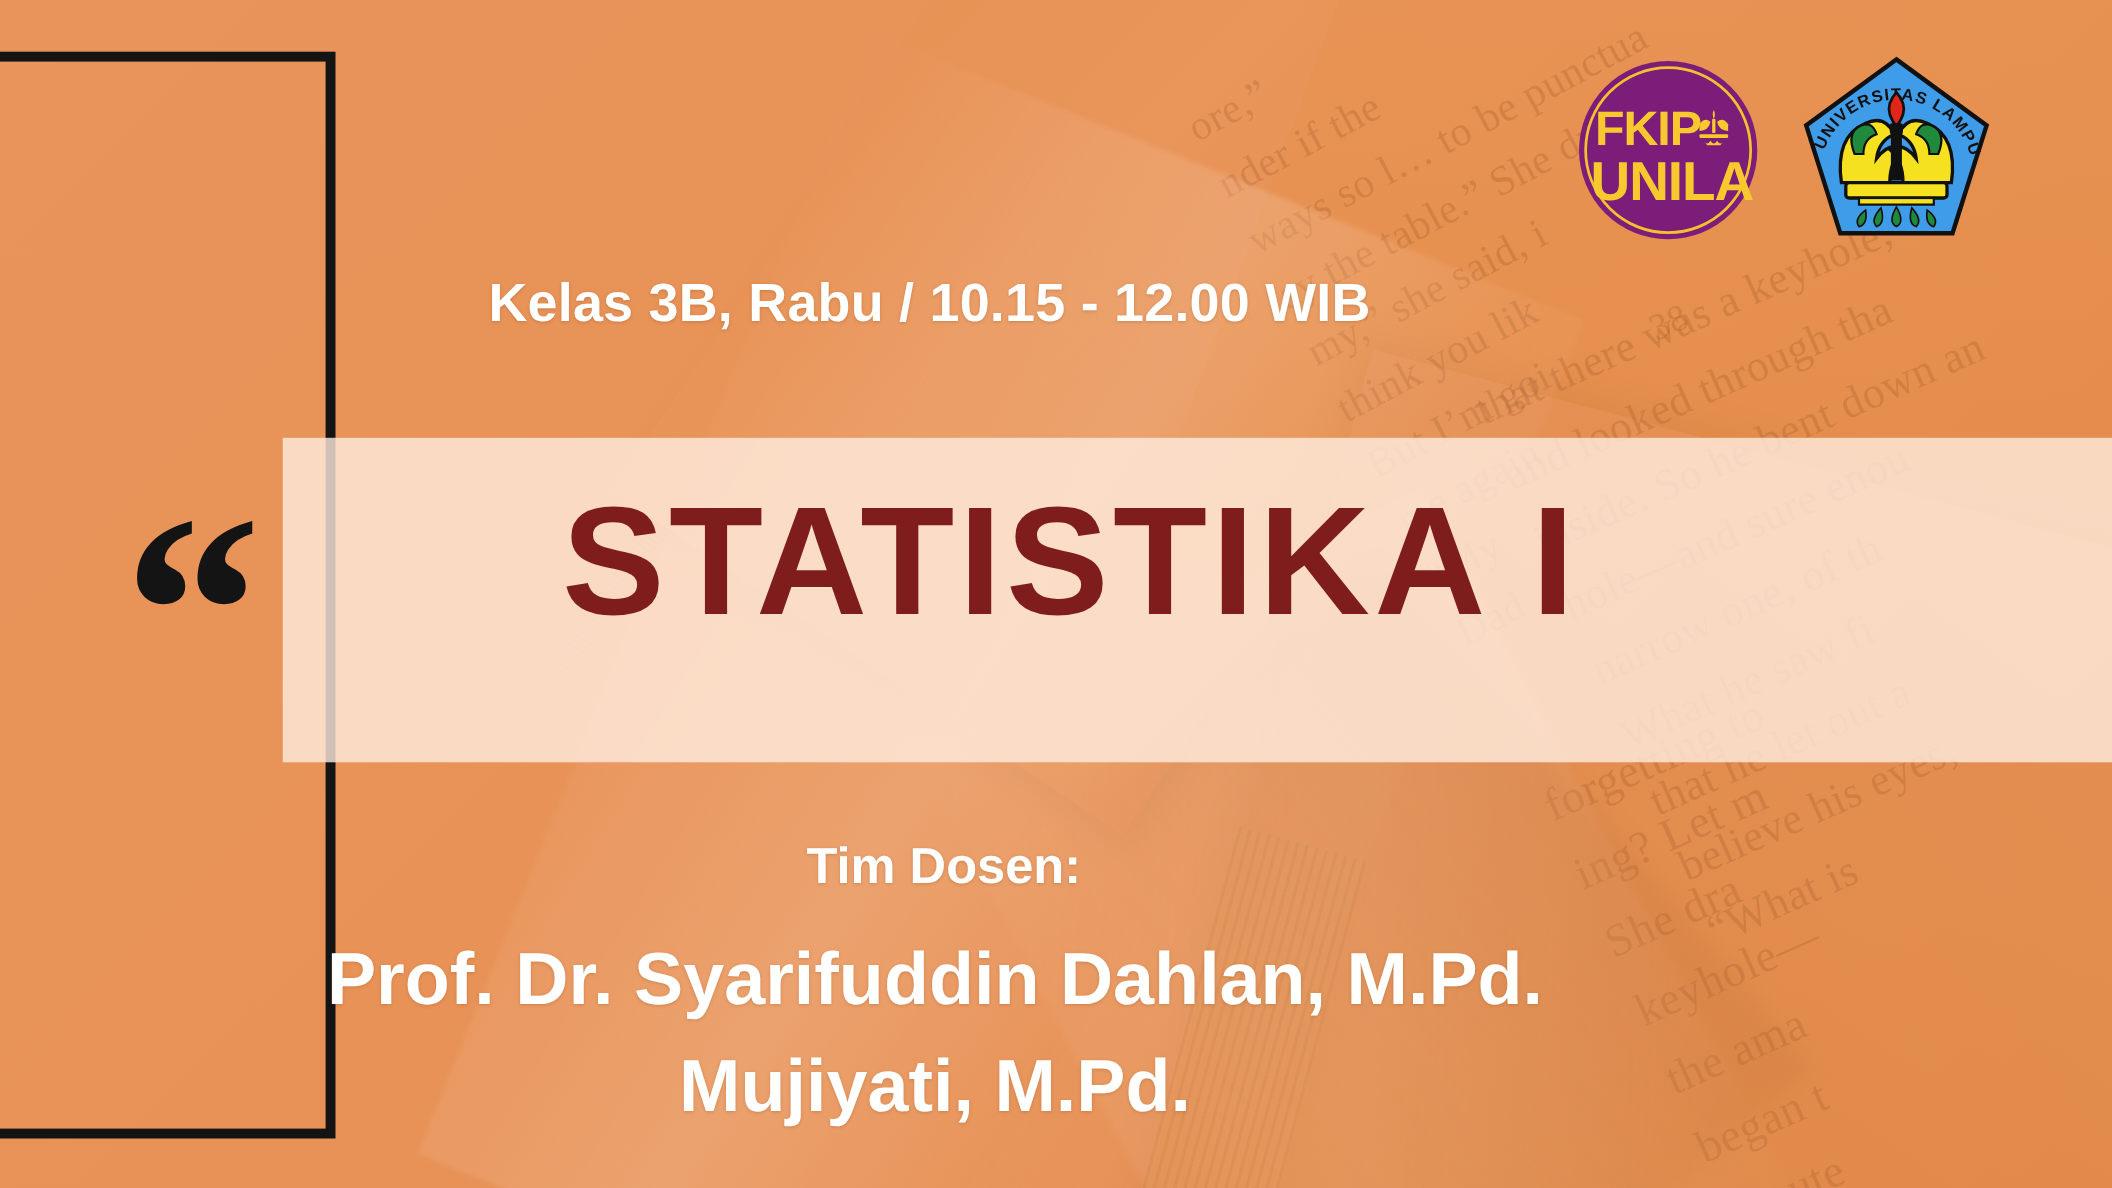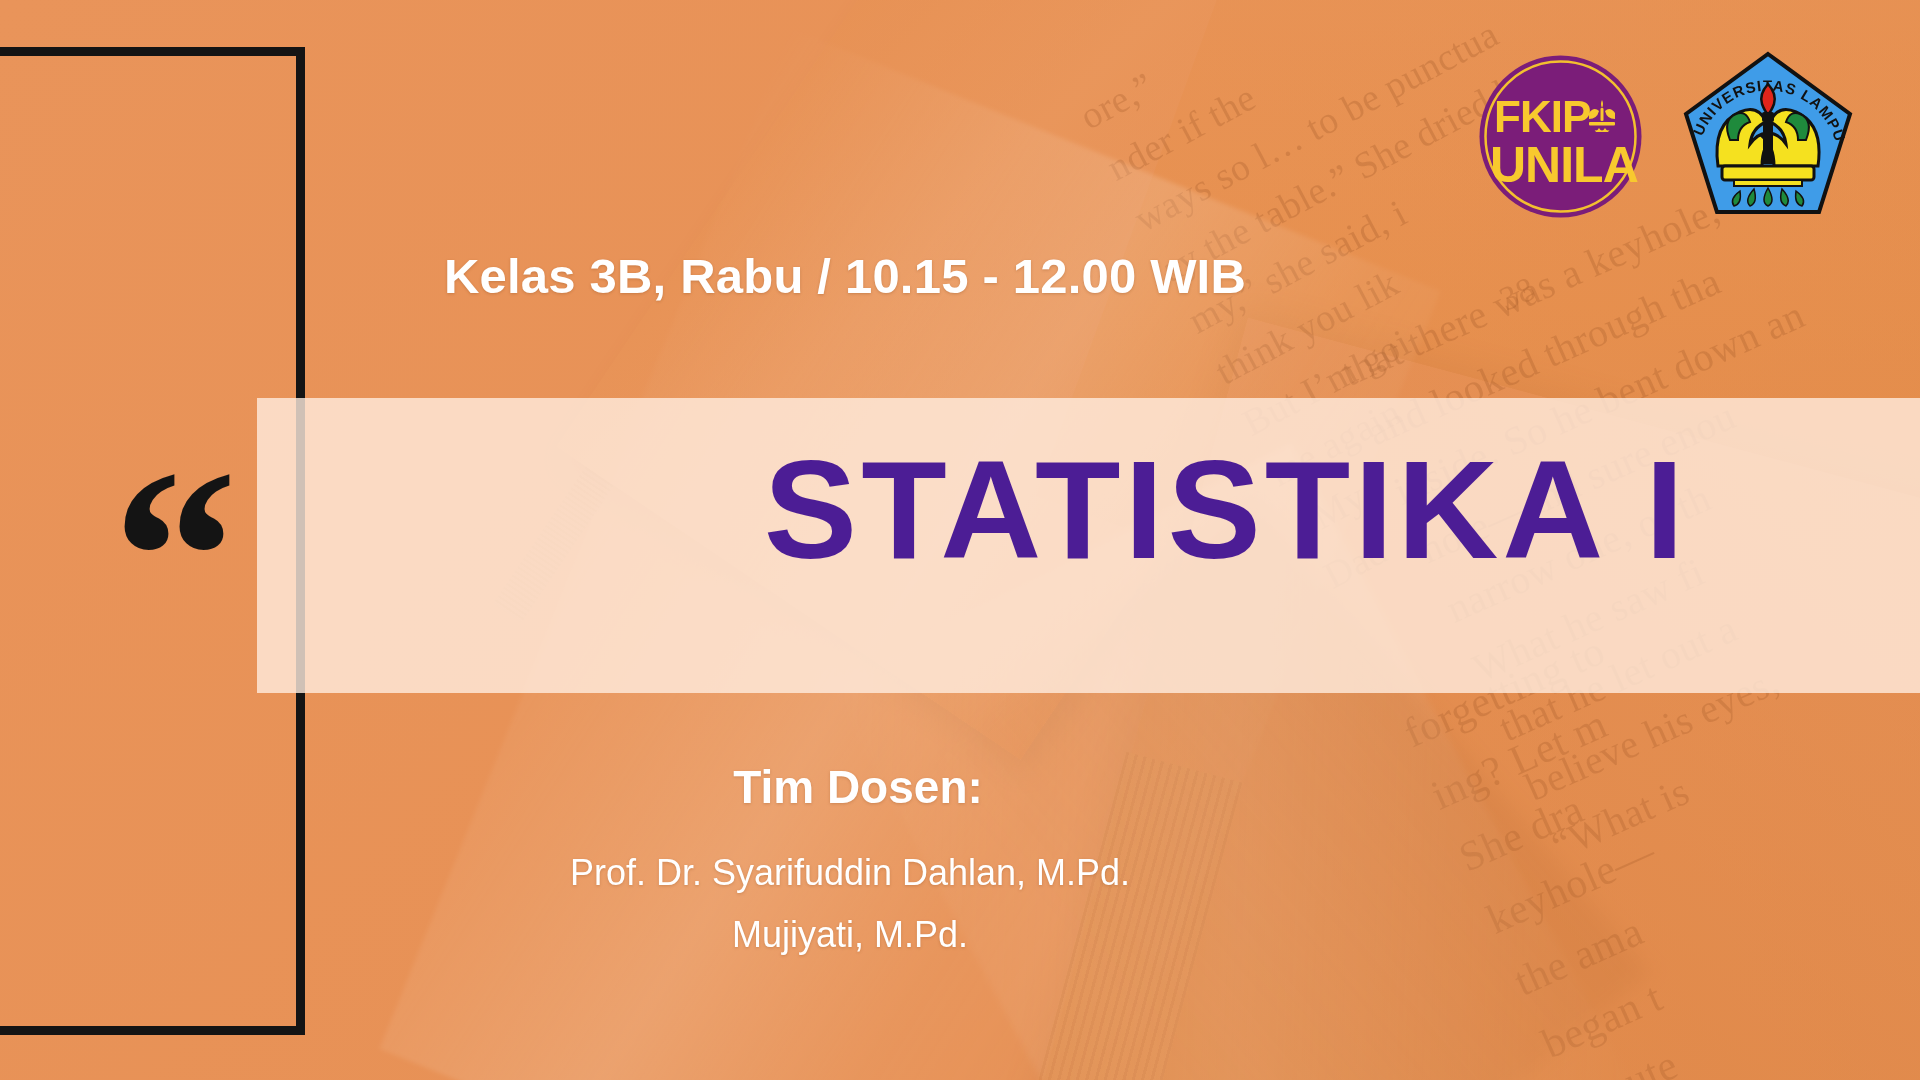--- a/index.html
+++ b/index.html
@@ -115,40 +115,40 @@
   
   .schedule{
     position:absolute;left:0;top:248px;width:1690px;
     text-align:center;
     color:#ffffff;font-size:49px;font-weight:bold;
     letter-spacing:.2px;
     text-shadow:0 1px 3px rgba(120,60,20,.28);
   }
   .title{
     position:absolute;left:258px;top:440px;width:1430px;
-    text-align:right;
-    color:#4c1d95;
+    text-align:center;
+    color:#7f1d1d;
     font-size:140px;font-weight:bold;line-height:1;
     letter-spacing:4px;
   }
   .credits{
     position:absolute;left:0;top:760px;width:1700px;text-align:center;
     color:#ffffff;
   }
   .credits .lead{
     font-size:46px;font-weight:bold;margin:0 0 38px 16px;
     text-shadow:0 1px 3px rgba(120,60,20,.25);
   }
   .credits .name{
-    font-size:36px;font-weight:normal;margin:0 0 20px 0;
+    font-size:67px;font-weight:bold;margin:0 0 20px 0;
     text-shadow:0 1px 3px rgba(120,60,20,.25);
   }
 
   
-  .logos{position:absolute;left:1478px;top:48px;width:420px;height:180px;}
+  .logos{position:absolute;left:1434px;top:48px;width:420px;height:180px;}
   .logo-fkip{position:absolute;left:0;top:6px;width:165px;height:165px;}
   .logo-unila{position:absolute;left:200px;top:0px;width:180px;height:180px;}
 </style>
 </head>
 <body>
 
 <div class="slide">
 
   <div class="bg-photo">
     <div class="page-sheet book-a-edge"></div>

